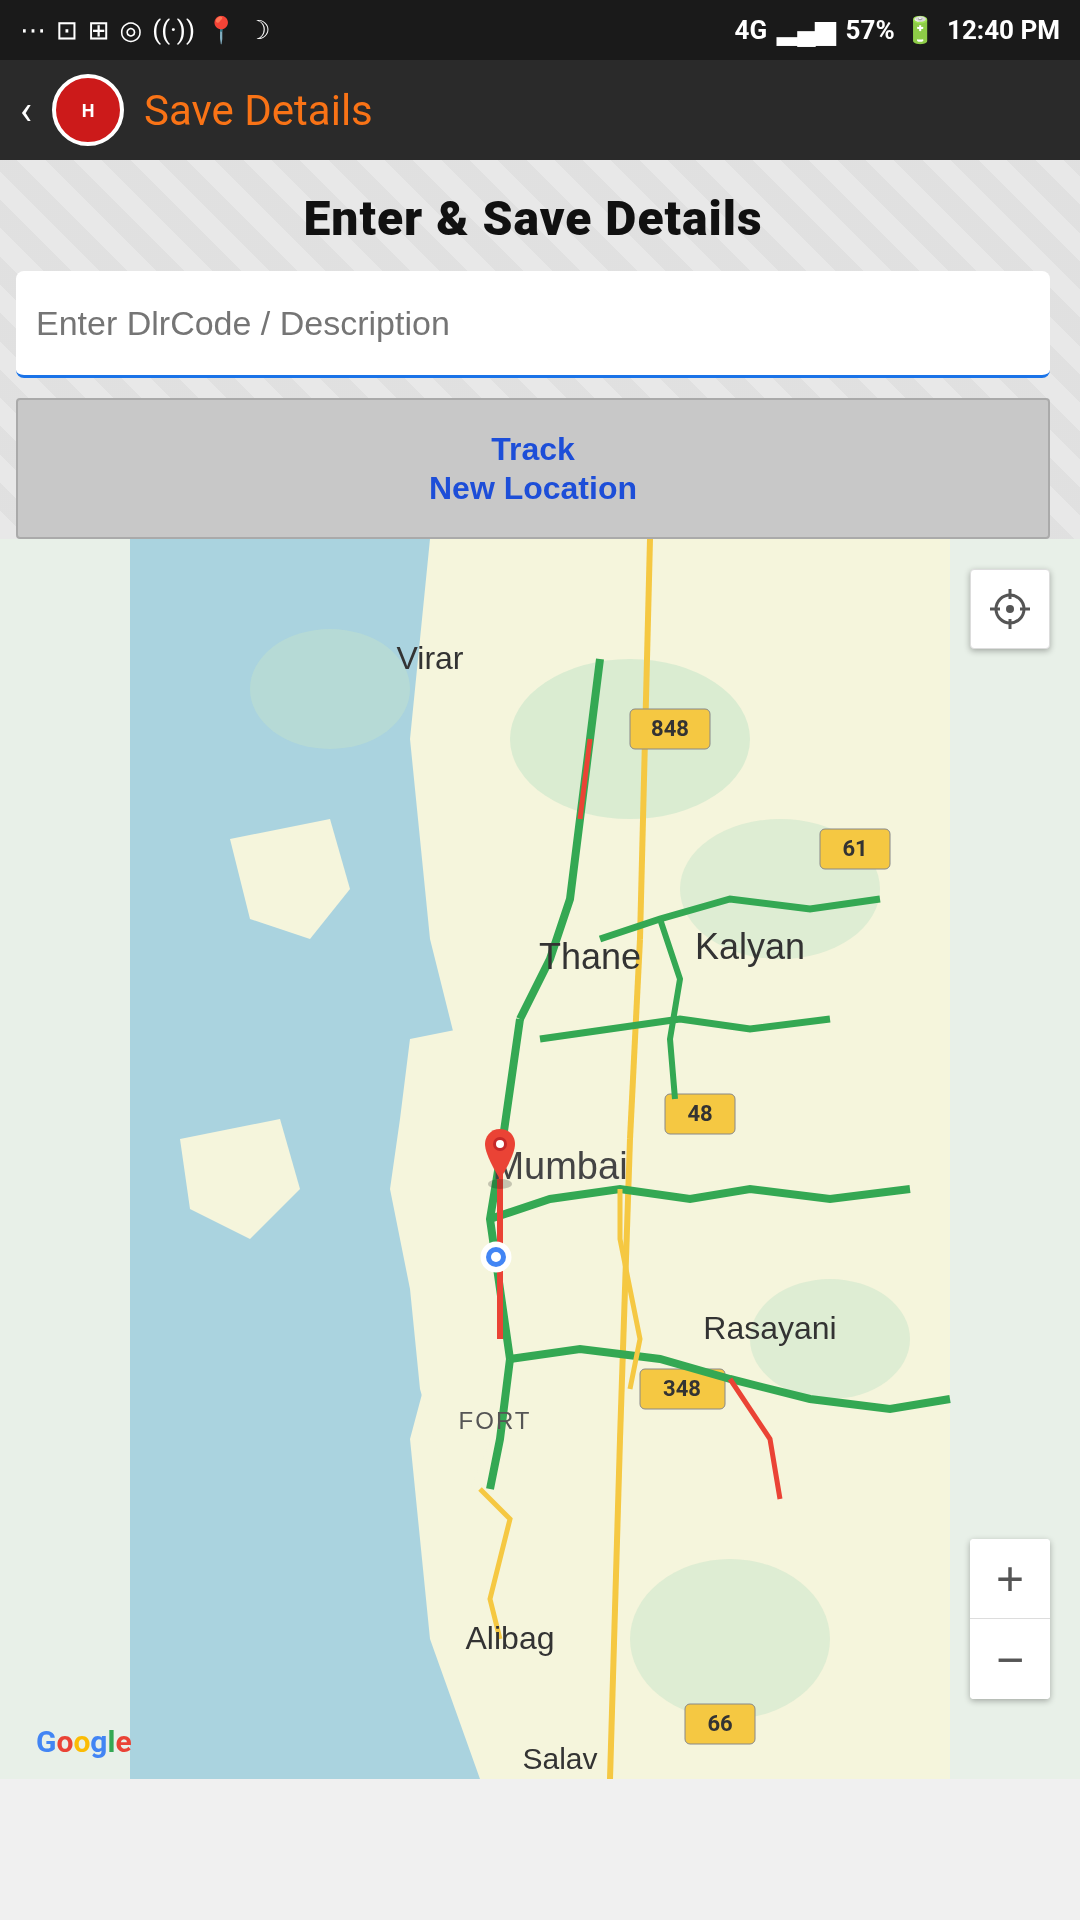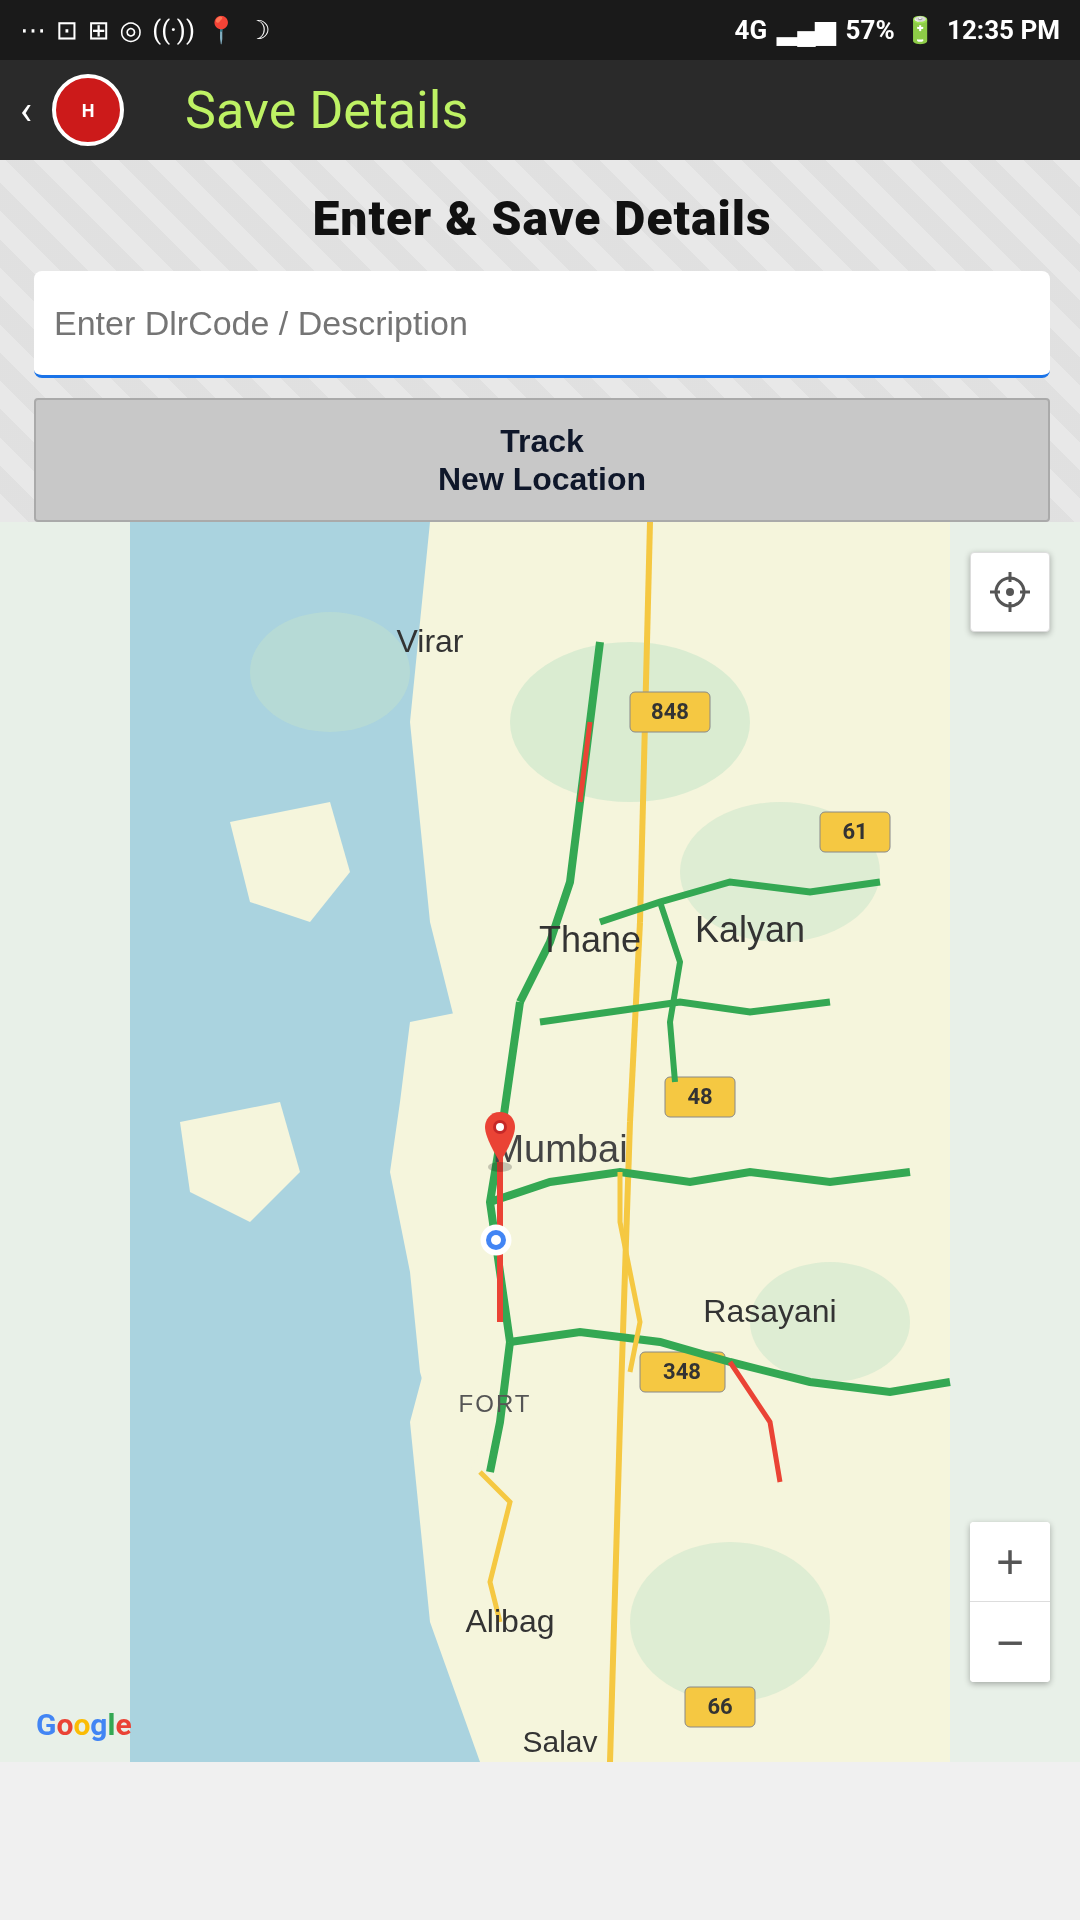--- a/index.html
+++ b/index.html
@@ -51,30 +51,29 @@
       border: 4px solid white;
       display: flex;
       align-items: center;
       justify-content: center;
       color: white;
       font-weight: bold;
       font-size: 18px;
       flex-shrink: 0;
     }
     .header-title {
-      color: #bef264;
-      font-size: 52px;
+      color: #f97316;
+      font-size: 42px;
       font-weight: 400;
-      margin-left: 41px;
     }
 
     
     .form-section {
       background: #e8e8e8;
-      padding: 30px 30px 0 34px;
+      padding: 30px 30px 0 16px;
       background-image: repeating-linear-gradient(
         45deg,
         transparent,
         transparent 20px,
         rgba(180,180,180,0.15) 20px,
         rgba(180,180,180,0.15) 40px
       );
     }
 
     .form-title {
@@ -104,27 +103,27 @@
     }
 
     
     .buttons-row {
       display: flex;
       gap: 4px;
       margin-bottom: 0;
     }
     .action-btn {
       flex: 1;
-      height: 124px;
+      height: 141px;
       background: #c8c8c8;
       border: 2px solid #aaa;
       border-radius: 4px;
       font-size: 32px;
       font-weight: 900;
-      color: #0f172a;
+      color: #1d4ed8;
       cursor: pointer;
       display: flex;
       align-items: center;
       justify-content: center;
       text-align: center;
       line-height: 1.2;
       padding: 10px;
     }
 
     
@@ -214,21 +213,21 @@
     <span>◎</span>
     <span>((·))</span>
     <span>📍</span>
     <span>☽</span>
   </div>
   <div class="status-right">
     <span>4G</span>
     <span>▂▄▆</span>
     <span>57%</span>
     <span>🔋</span>
-    <span>12:35 PM</span>
+    <span>12:40 PM</span>
   </div>
 </div>
 
 <div class="header">
   <span class="back-arrow">‹</span>
   <div class="logo-circle">H</div>
   <span class="header-title">Save Details</span>
 </div>
 
 <div class="form-section">

